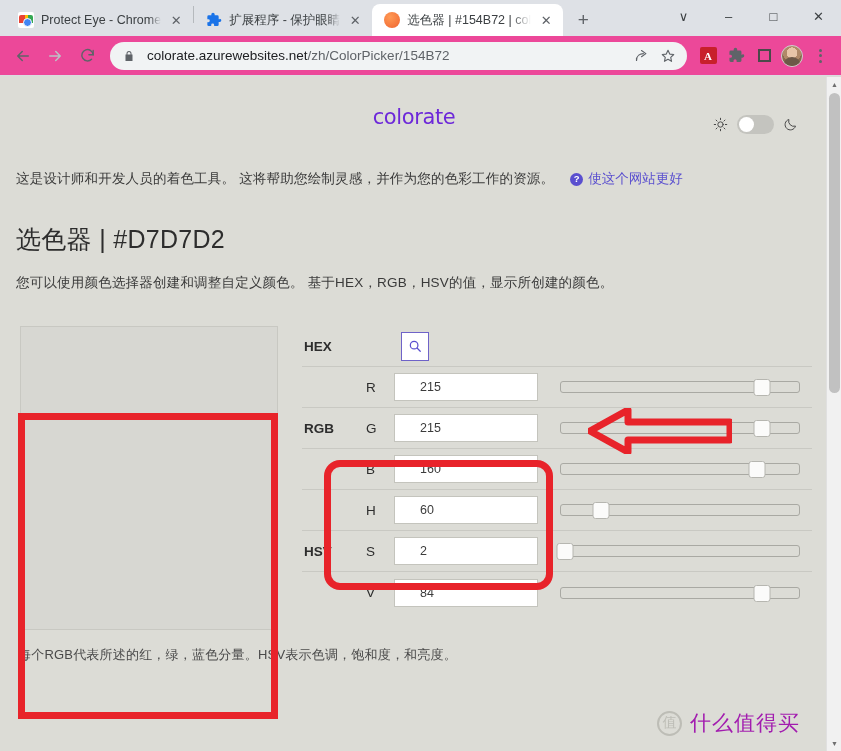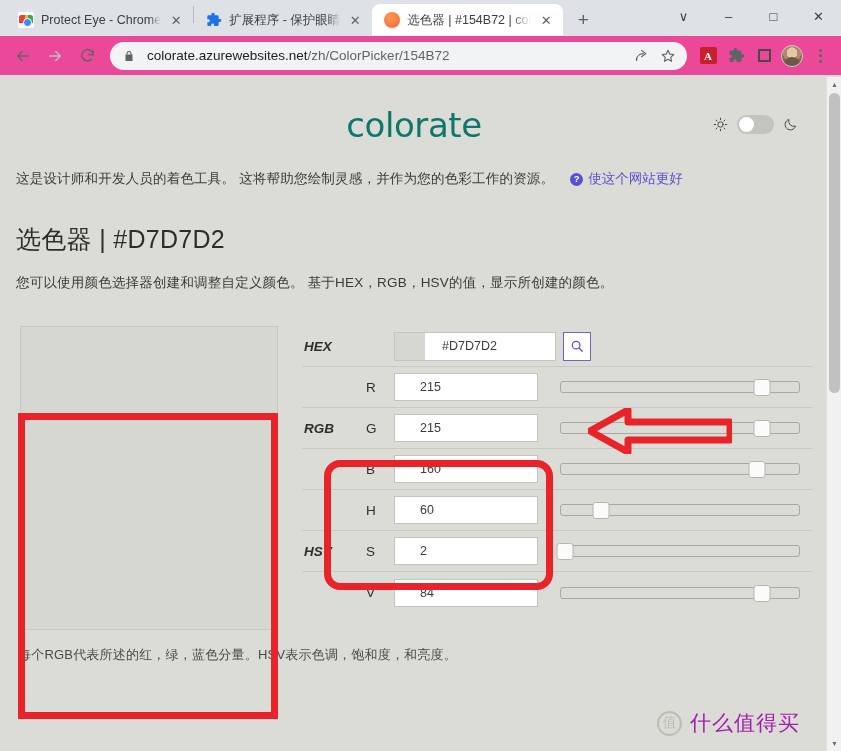--- a/index.html
+++ b/index.html
@@ -195,22 +195,22 @@
     position: relative;
   }
 
   .site-header {
     padding-top: 28px;
     position: relative;
     height: 64px;
   }
   .site-title {
     text-align: center;
-    font-size: 34px;
-    color: #0f766e;
+    font-size: 21px;
+    color: #6d28d9;
     font-weight: 400;
     font-family: "DejaVu Sans", sans-serif;
     letter-spacing: -0.4px;
   }
   .theme-toggle {
     position: absolute;
     right: 14px; top: 38px;
     display: flex; align-items: center; gap: 9px;
   }
   .sun-icon, .moon-icon { color: #4a4a4a; display: flex; }
@@ -289,21 +289,20 @@
     height: 41px;
     border-bottom: 1px solid #c9c9c3;
   }
   .ctrl-row.nobord { border-bottom: none; }
   .grp-label {
     width: 54px; flex: 0 0 54px;
     font-size: 13.5px;
     color: #2d2d2d;
     font-weight: bold;
     padding-left: 2px;
-    font-style: italic;
   }
   .ch-label {
     width: 38px; flex: 0 0 38px;
     font-size: 13.5px;
     color: #2d2d2d;
     text-align: left;
     padding-left: 10px;
   }
   .field {
     height: 28px;
@@ -569,24 +568,20 @@
 
         <div class="swatch-col">
           <div class="swatch" id="preview-swatch" style="background: rgb(215, 215, 210);"></div>
         </div>
 
         <div class="controls">
 
           <div class="ctrl-row">
             <span class="grp-label">HEX</span>
             <span class="ch-label"></span>
-            <span class="field hex">
-              <span class="hex-chip" id="hex-chip" style="background: rgb(215, 215, 210);"></span>
-              <span class="hex-val" title="#RRGGBB">#D7D7D2</span>
-            </span>
             <span class="search-btn">
               <svg width="14" height="14" viewBox="0 0 24 24" fill="none" stroke="currentColor" stroke-width="2.1" stroke-linecap="round">
                   <circle cx="10.5" cy="10.5" r="6.5"></circle>
                   <path d="M15.5 15.5L21 21"></path>
                 </svg>
             </span>
           </div>
 
           <div class="ctrl-row">
             <span class="grp-label"></span>

